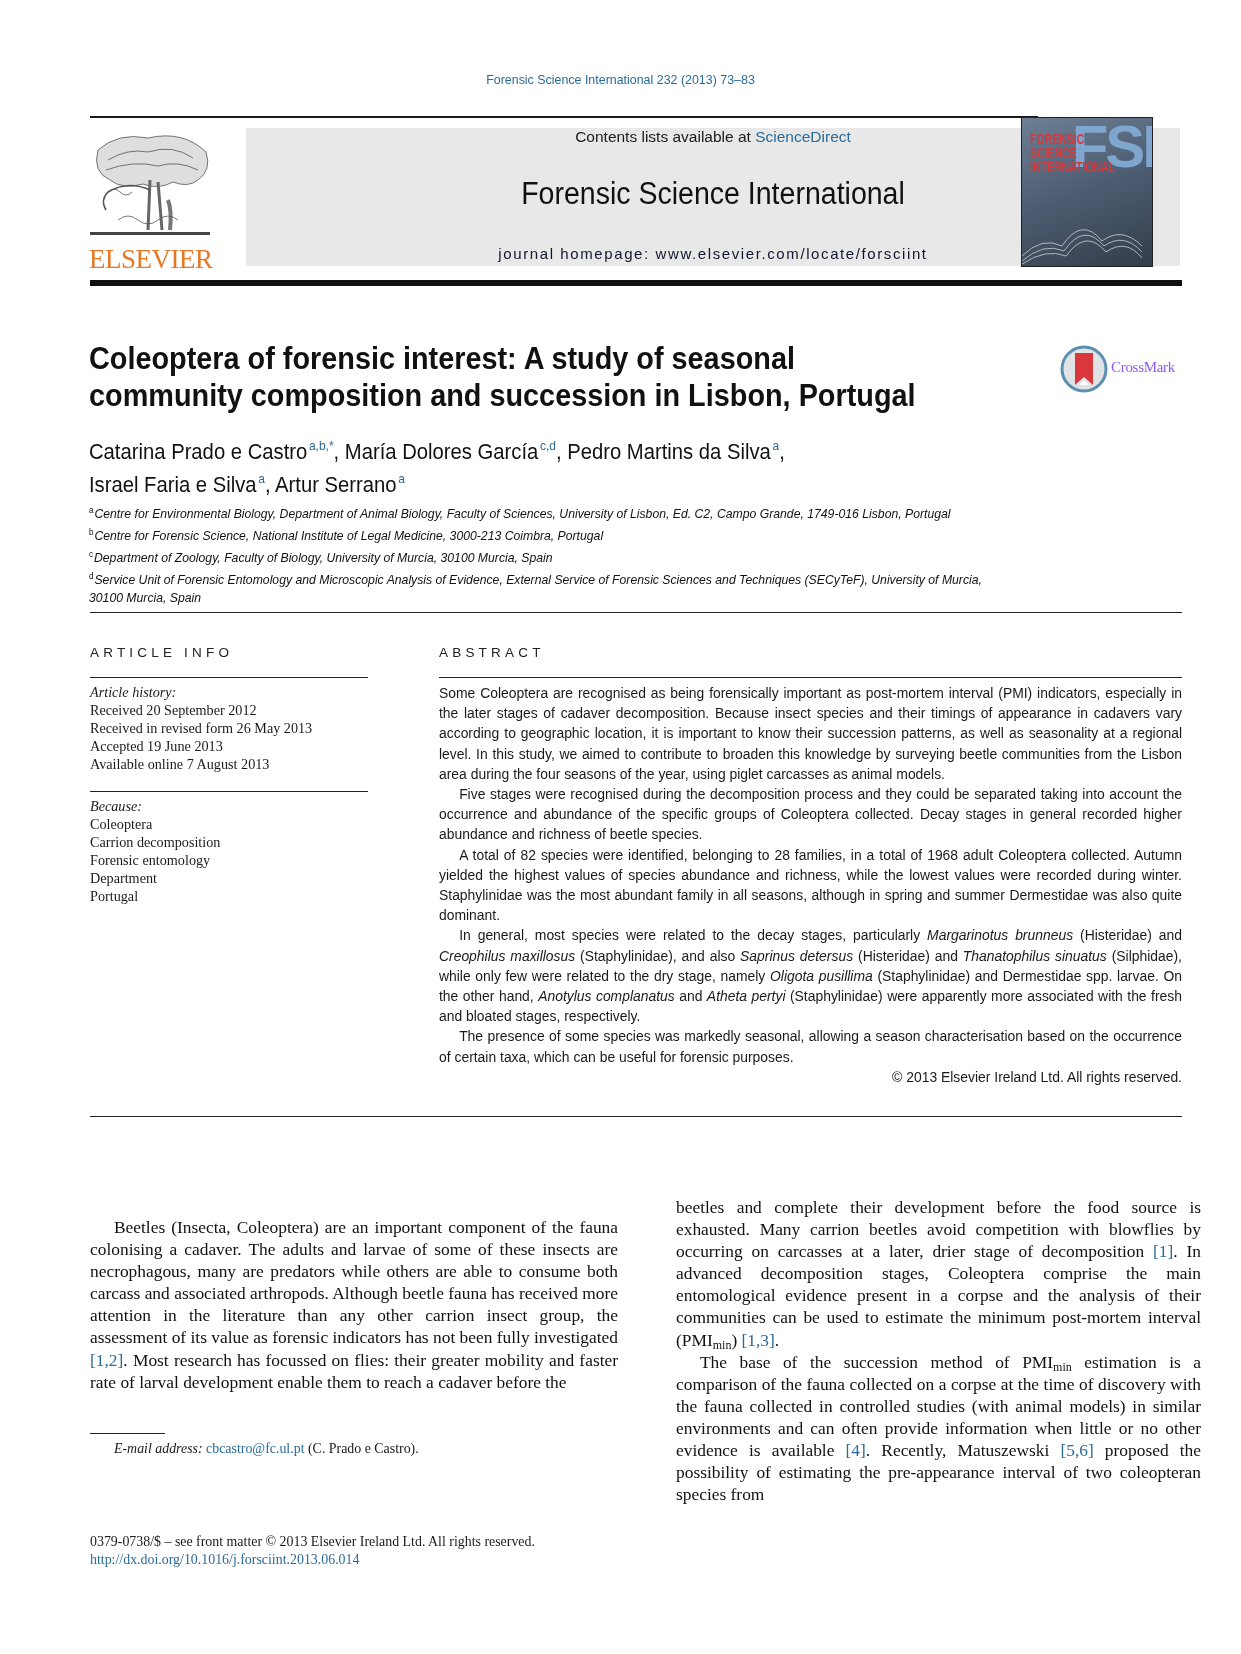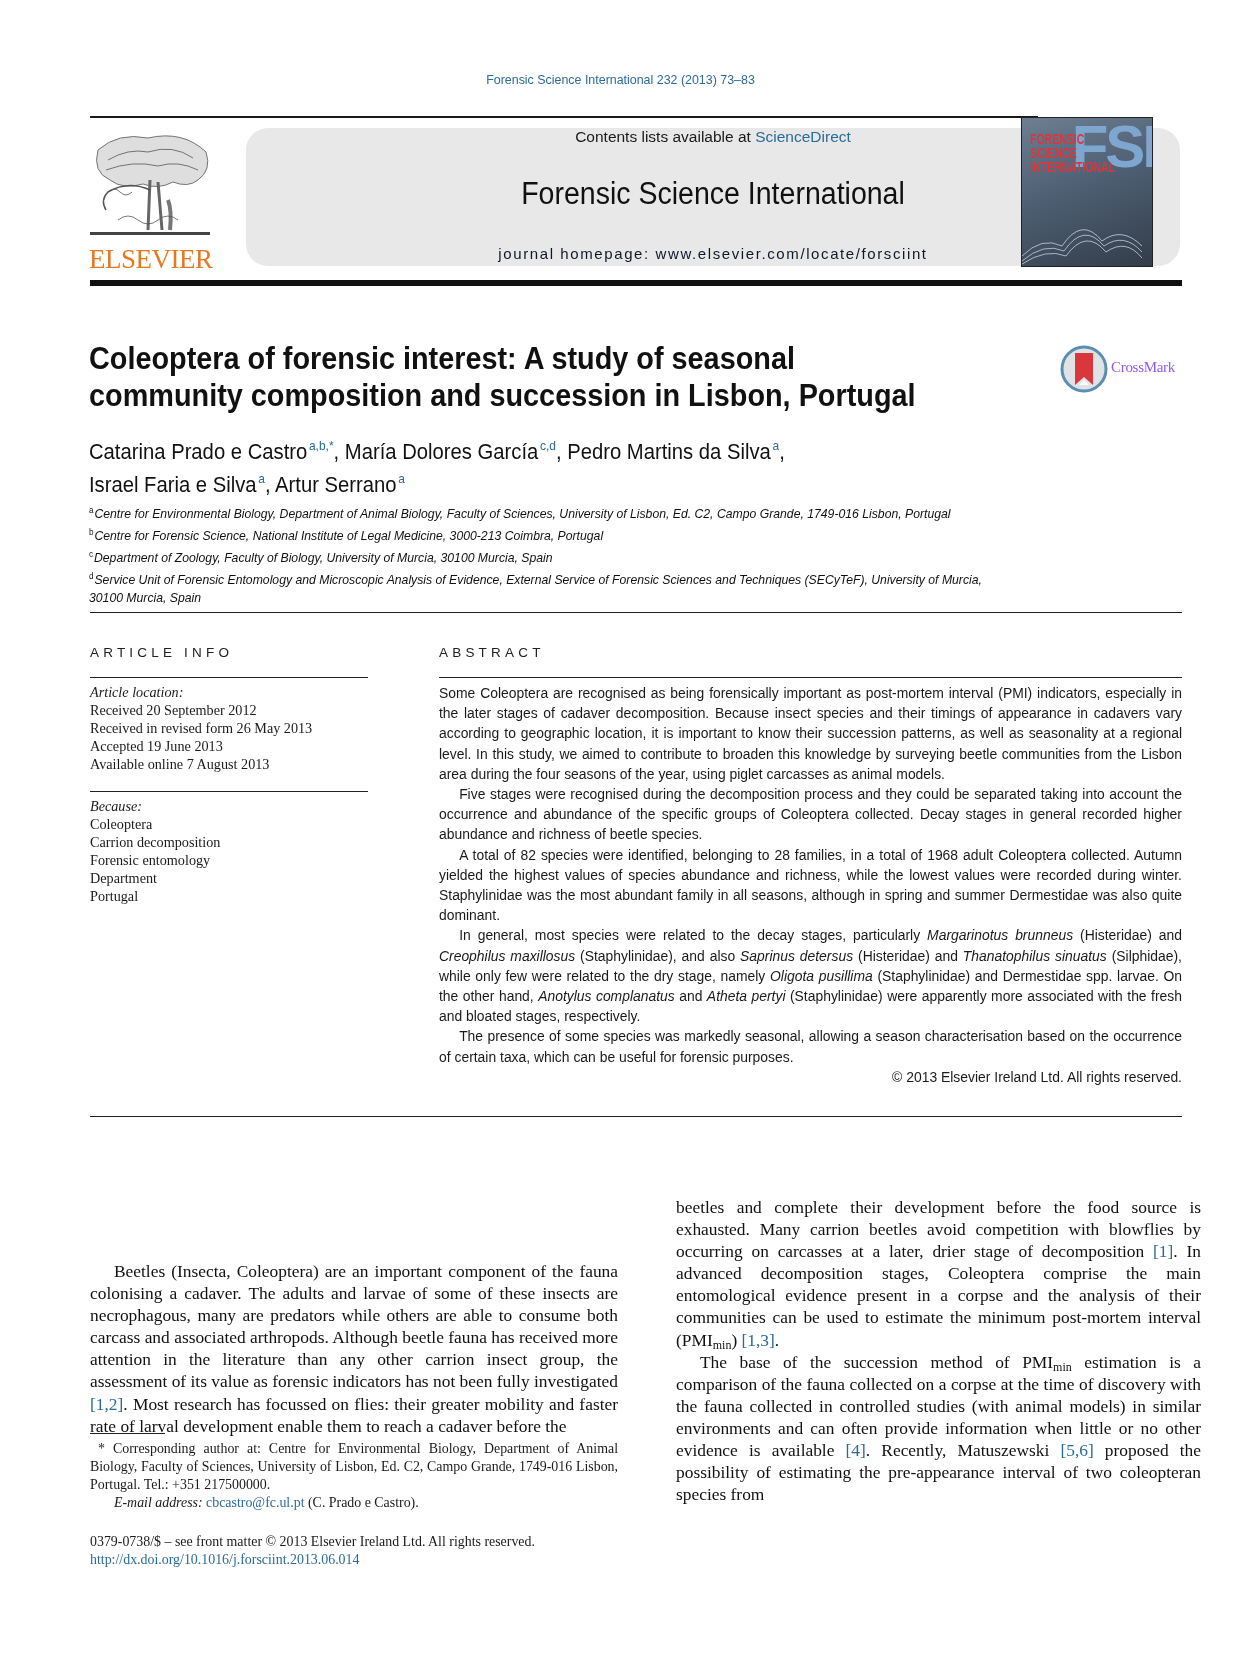--- a/index.html
+++ b/index.html
@@ -13,21 +13,21 @@
 
   .top-rule { left: 90px; top: 116px; width: 948px; height: 1.5px; background: #1a1a1a; }
   .thick-rule { left: 90px; top: 280px; width: 1092px; height: 6px; background: #111; }
 
   
   .logo { left: 88px; top: 130px; width: 130px; height: 140px; }
   .logo .tree { width: 124px; height: 112px; }
   .logo .wordmark { font-family: "Liberation Serif", serif; font-size: 27px; color: #e87722; letter-spacing: -0.5px; margin-top: -2px; margin-left: 1px; }
 
   
-  .masthead { left: 246px; top: 128px; width: 934px; height: 138px; background: #e8e8e8; border-radius: 22px; }
+  .masthead { left: 246px; top: 128px; width: 934px; height: 138px; background: #e8e8e8; }
   .masthead .contents { position: absolute; top: 0px; left: 0; width: 100%; text-align: center; font-family: "Liberation Sans", sans-serif; font-size: 15.5px; color: #1a1a1a; }
   .masthead .journal { position: absolute; top: 48px; left: 0; width: 100%; text-align: center; font-family: "Liberation Sans", sans-serif; font-size: 31px; color: #111; transform: scaleX(0.92); }
   .masthead .homepage { position: absolute; top: 117px; left: 0; width: 100%; text-align: center; font-family: "Liberation Sans", sans-serif; font-size: 15px; letter-spacing: 1.6px; color: #0f172a; }
 
   
   .cover { left: 1021px; top: 117px; width: 132px; height: 150px; border: 1.5px solid #222; background: linear-gradient(160deg, #6d7f93 0%, #4c5c70 50%, #333d4a 100%); overflow: hidden; }
   .cover .fsi { position: absolute; right: -4px; top: -6px; font-family: "Liberation Sans", sans-serif; font-weight: bold; font-size: 60px; color: #7fa6cf; letter-spacing: -3px; }
   .cover .ctitle { position: absolute; left: 8px; top: 14px; font-family: "Liberation Sans", sans-serif; font-size: 15px; line-height: 14px; color: #d9373b; transform: scaleX(0.7); transform-origin: left; font-weight: bold; }
   .cover .wave { position: absolute; left: 0; bottom: 0; width: 120px; height: 60px; }
 
@@ -60,21 +60,21 @@
 
   .abstract { left: 439px; top: 683px; width: 743px; font-family: "Liberation Sans", sans-serif; font-size: 15.2px; line-height: 20.2px; color: #1a1a1a; text-align: justify; transform: scaleX(0.915); transform-origin: left; width: 812px; }
   .abstract p { text-indent: 22px; }
   .abstract p:first-child { text-indent: 0; }
   .abstract .copyright { text-align: right; text-indent: 0; }
 
   .rule-end { left: 90px; top: 1116px; width: 1092px; }
 
   
   .col { font-size: 17.4px; line-height: 22.1px; color: #111; text-align: justify; }
-  .col-left { left: 90px; top: 1260px; width: 528px; }
+  .col-left { left: 90px; top: 1216px; width: 528px; }
   .col-right { left: 657px; top: 1196px; width: 525px; margin-left: 19px; }
   .col p.indent { text-indent: 24px; }
   .col sub { font-size: 12px; vertical-align: -3px; line-height: 0; }
 
   .fn-rule { left: 90px; top: 1433px; width: 75px; height: 1px; background: #222; }
   .footnote { left: 90px; top: 1440px; width: 528px; font-size: 13.9px; line-height: 18px; color: #1a1a1a; text-align: justify; }
   .footnote .email { text-indent: 24px; }
   .frontmatter { left: 90px; top: 1533px; width: 560px; font-size: 13.9px; line-height: 18px; color: #1a1a1a; }
 </style>
 </head>
@@ -156,21 +156,21 @@
 
 <div class="abs rule rule-affil"></div>
 
 <div class="abs section-label ai-label">ARTICLE INFO</div>
 <div class="abs section-label ab-label">ABSTRACT</div>
 <div class="abs rule rule-ai1"></div>
 <div class="abs rule rule-ai2"></div>
 <div class="abs rule rule-ab"></div>
 
 <div class="abs info history">
-  <div class="heading">Article location:</div>
+  <div class="heading">Article history:</div>
   <div>Received 20 September 2012</div>
   <div>Received in revised form 26 May 2013</div>
   <div>Accepted 19 June 2013</div>
   <div>Available online 7 August 2013</div>
 </div>
 
 <div class="abs info keywords">
   <div class="heading">Because:</div>
   <div>Coleoptera</div>
   <div>Carrion decomposition</div>
@@ -194,20 +194,19 @@
   <p class="indent"><span>Beetles (Insecta, Coleoptera) are an important component of the fauna colonising a cadaver. The adults and larvae of some of these insects are necrophagous, many are predators while others are able to consume both carcass and associated arthropods. Although beetle fauna has received more attention in the literature than any other carrion insect group, the assessment of its value as forensic indicators has not been fully investigated </span><span class="link">[1,2]</span><span>. Most research has focussed on flies: their greater mobility and faster rate of larval development enable them to reach a cadaver before the</span></p>
 </div>
 
 <div class="abs col col-right">
   <p><span>beetles and complete their development before the food source is exhausted. Many carrion beetles avoid competition with blowflies by occurring on carcasses at a later, drier stage of decomposition </span><span class="link">[1]</span><span>. In advanced decomposition stages, Coleoptera comprise the main entomological evidence present in a corpse and the analysis of their communities can be used to estimate the minimum post-mortem interval (PMI</span><sub>min</sub><span>) </span><span class="link">[1,3]</span><span>.</span></p>
   <p class="indent"><span>The base of the succession method of PMI</span><sub>min</sub><span> estimation is a comparison of the fauna collected on a corpse at the time of discovery with the fauna collected in controlled studies (with animal models) in similar environments and can often provide information when little or no other evidence is available </span><span class="link">[4]</span><span>. Recently, Matuszewski </span><span class="link">[5,6]</span><span> proposed the possibility of estimating the pre-appearance interval of two coleopteran species from</span></p>
 </div>
 
 <div class="abs fn-rule"></div>
 <div class="abs footnote">
-  <p style="text-indent:8px">* Corresponding author at: Centre for Environmental Biology, Department of Animal Biology, Faculty of Sciences, University of Lisbon, Ed. C2, Campo Grande, 1749-016 Lisbon, Portugal. Tel.: +351 217500000.</p>
   <p class="email"><i>E-mail address:</i> <span class="link">cbcastro@fc.ul.pt</span><span> (C. Prado e Castro).</span></p>
 </div>
 
 <div class="abs frontmatter">
   <div>0379-0738/$ – see front matter © 2013 Elsevier Ireland Ltd. All rights reserved.</div>
   <div class="link">http://dx.doi.org/10.1016/j.forsciint.2013.06.014</div>
 </div>
 
 </body></html>

